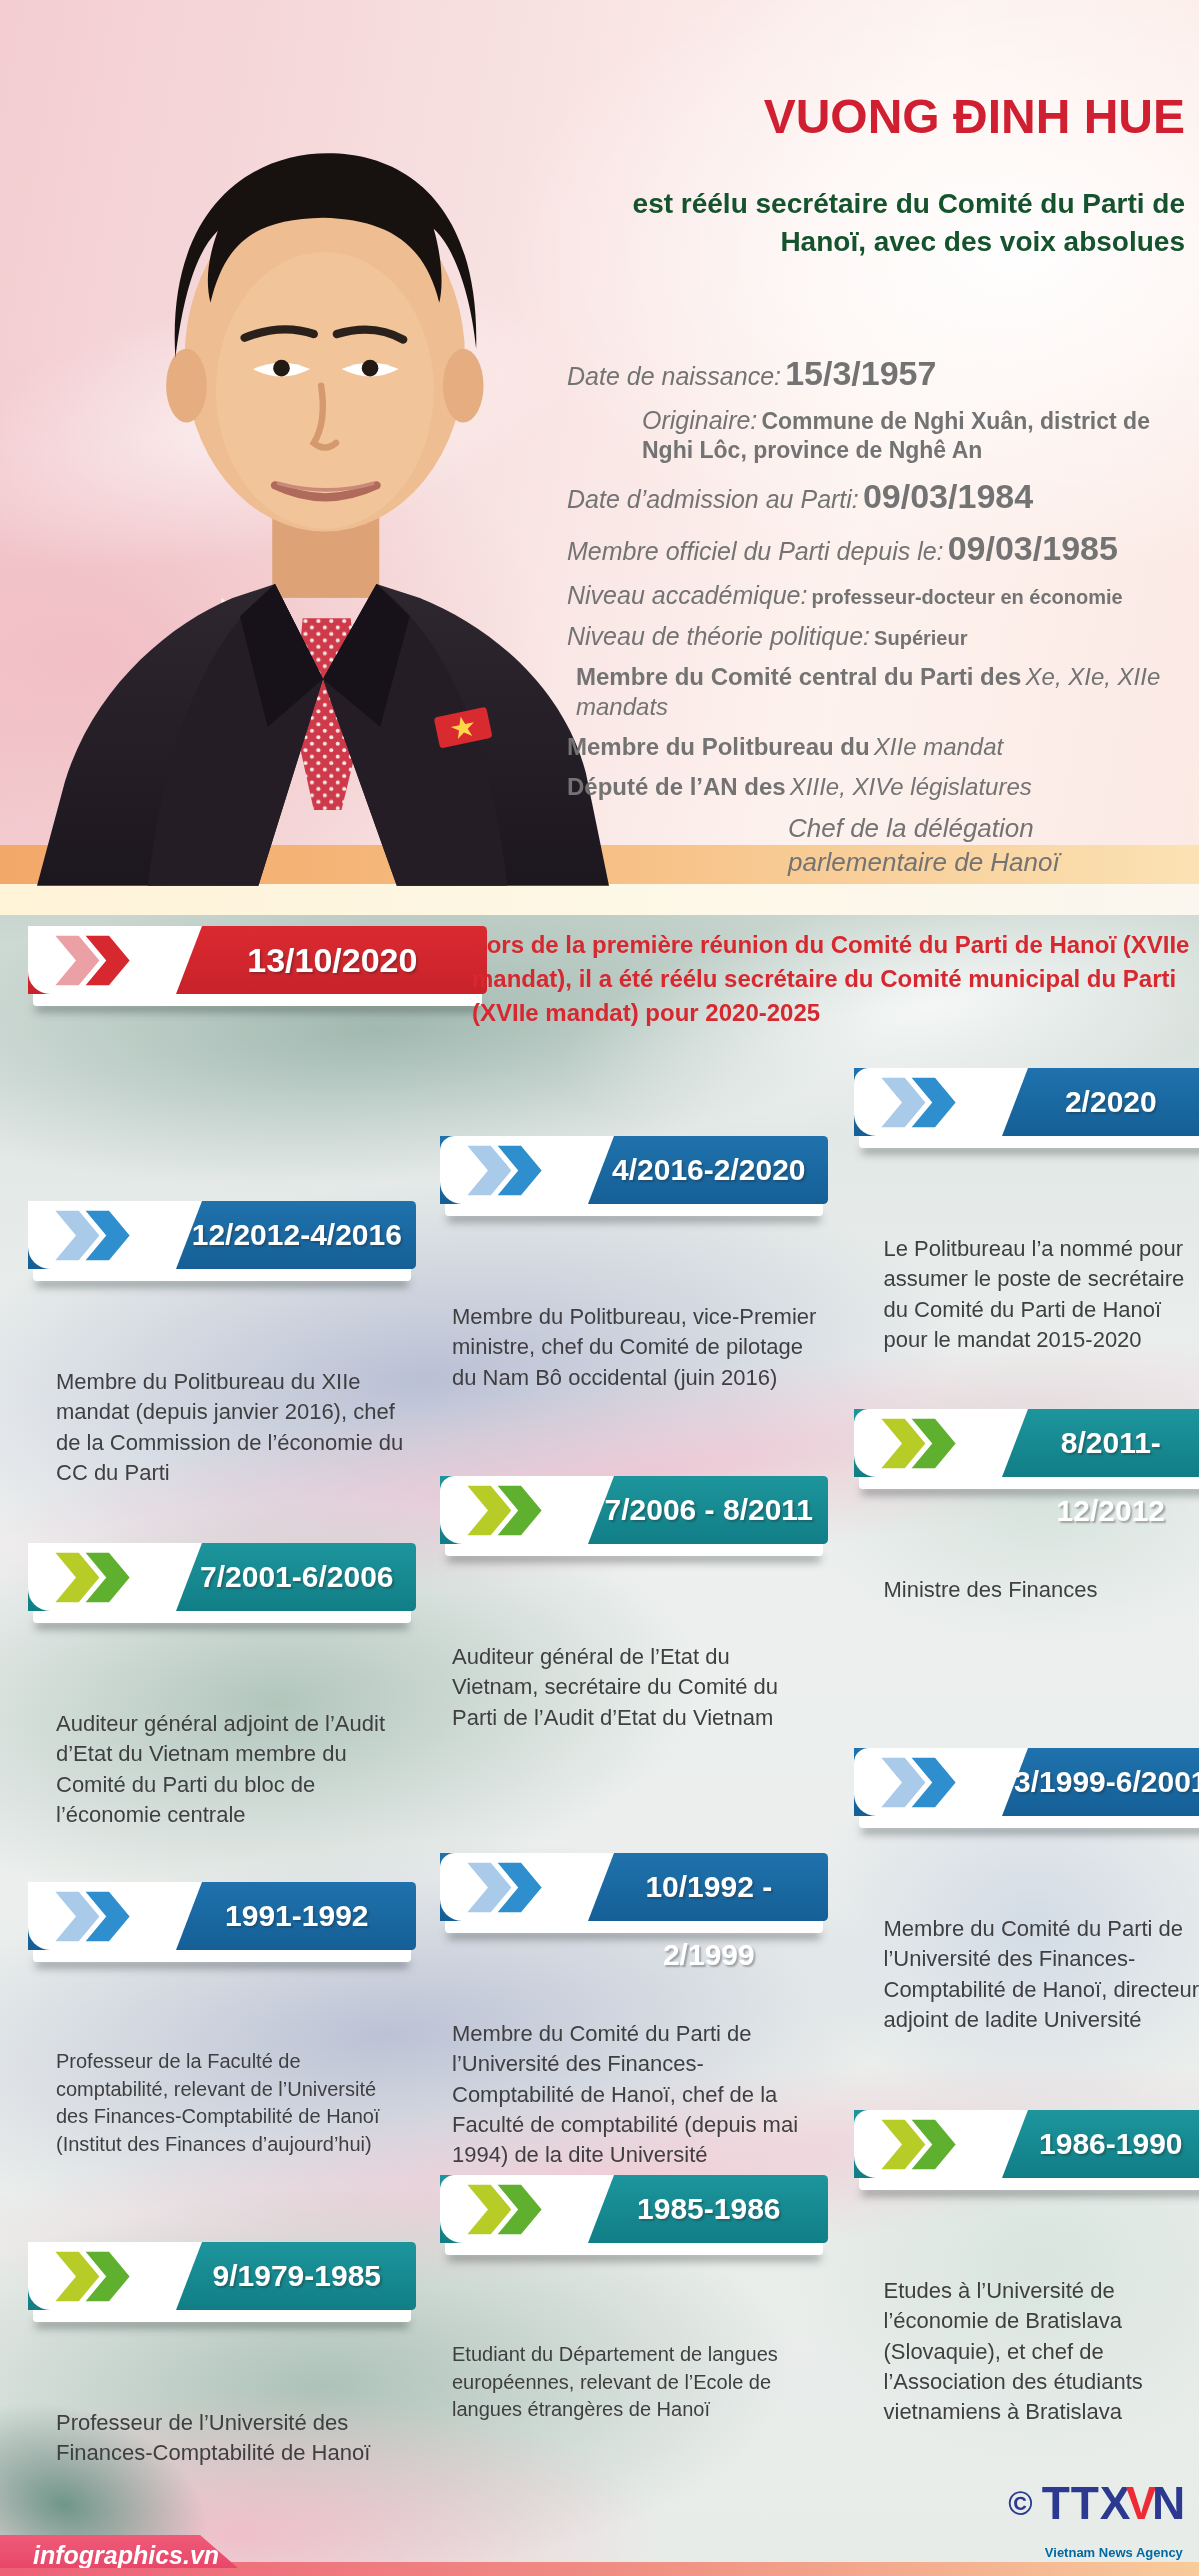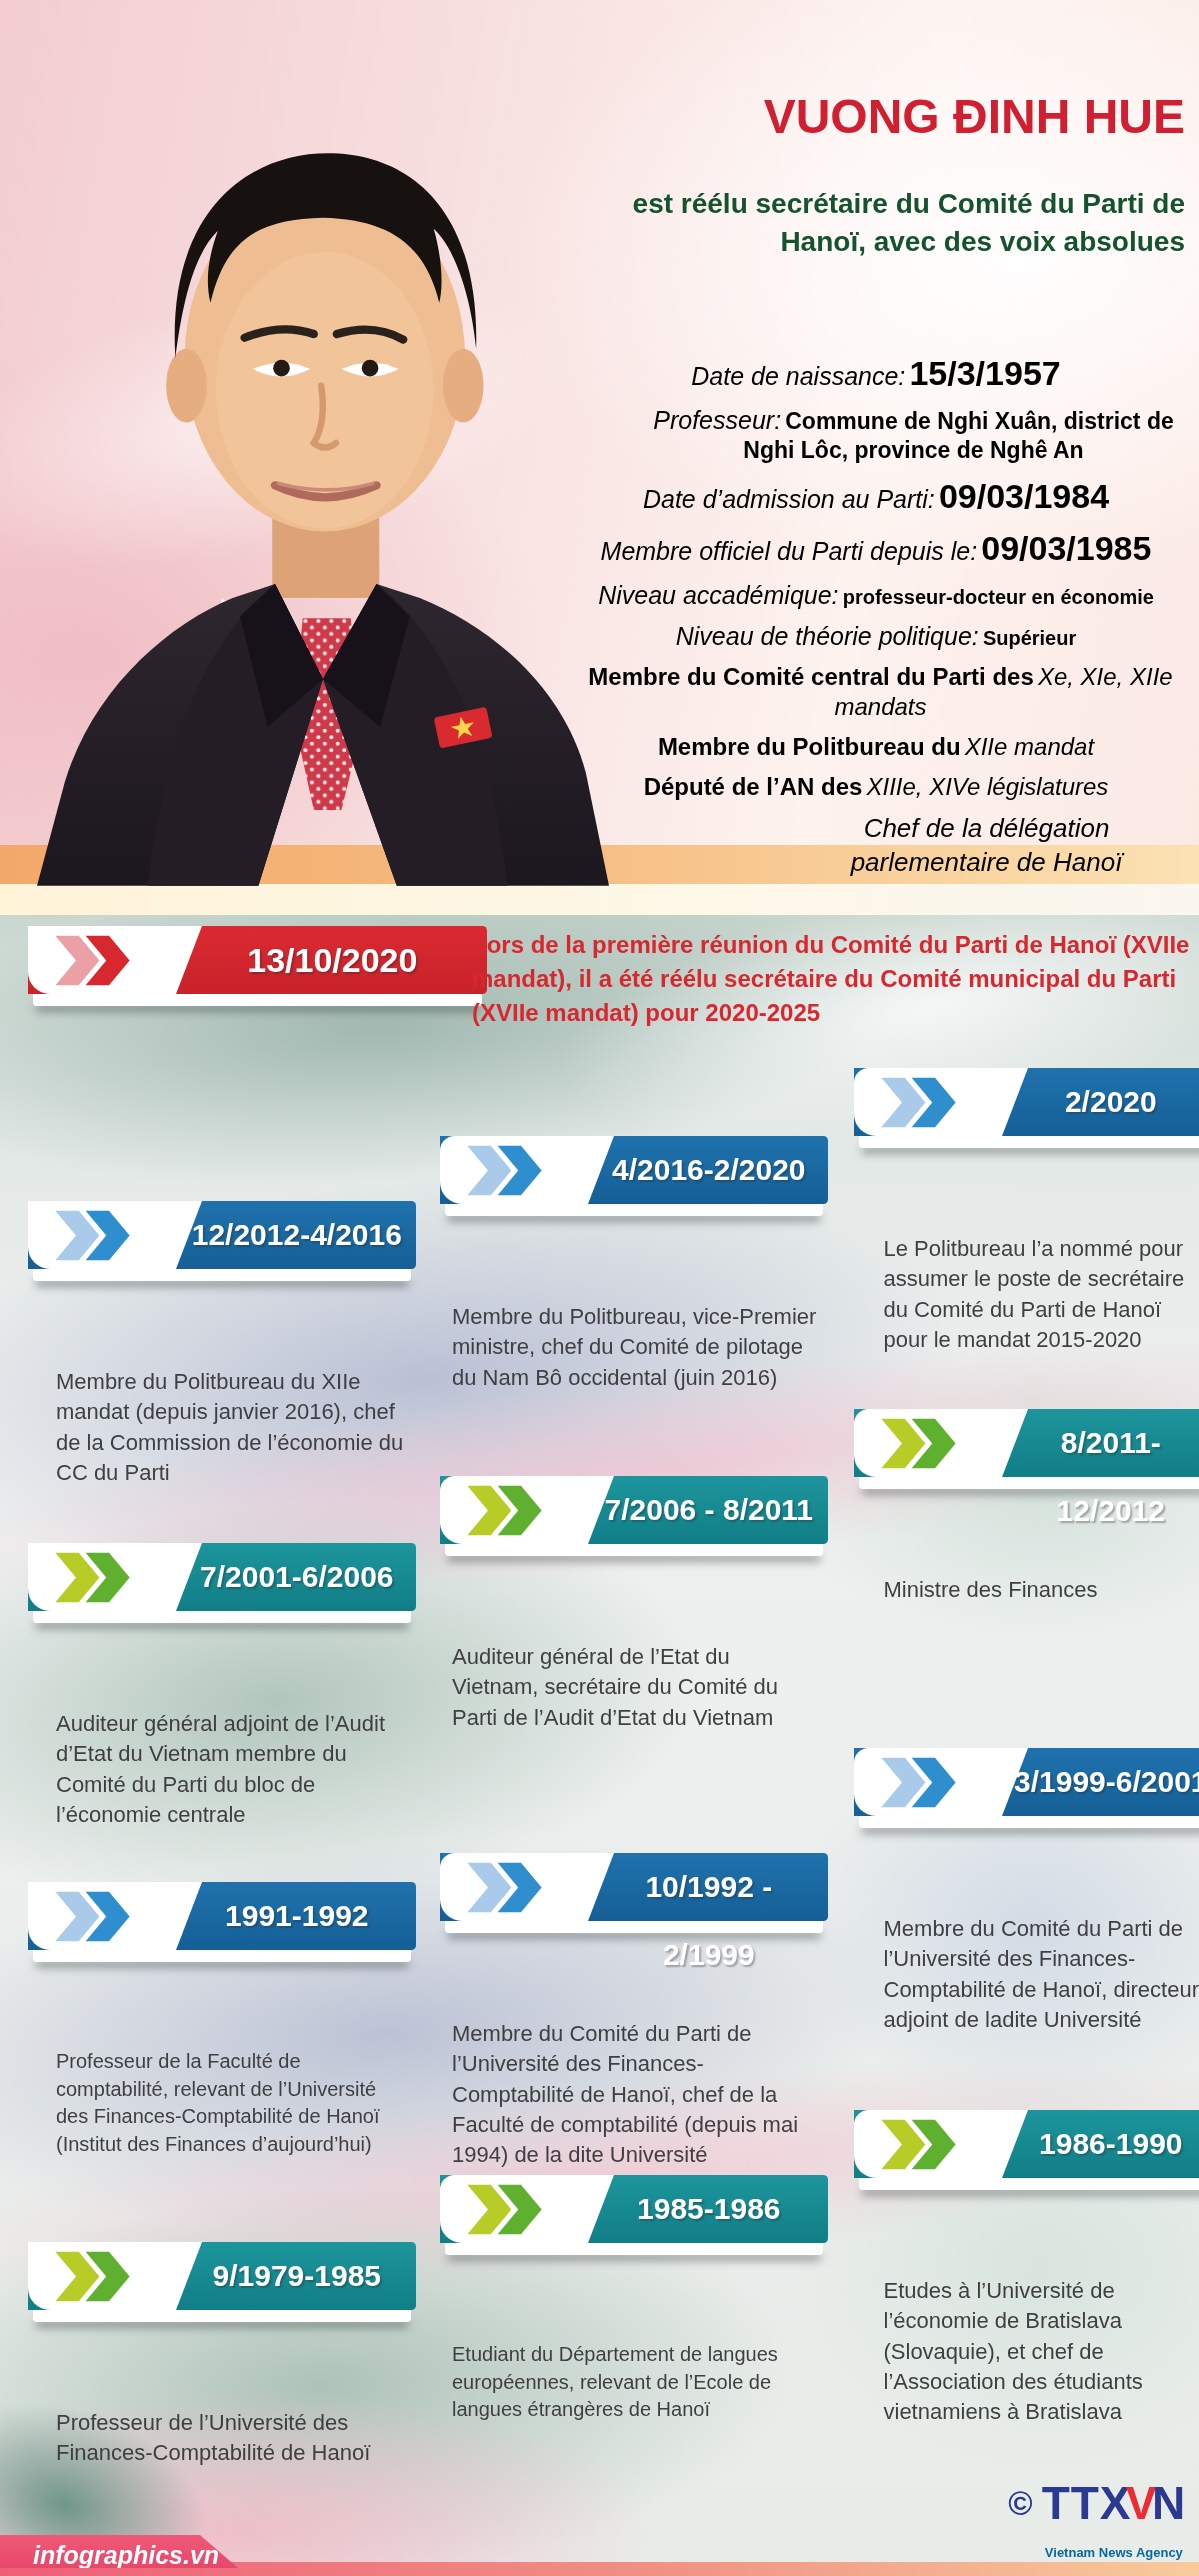--- a/index.html
+++ b/index.html
@@ -36,21 +36,21 @@
   .b11{left:-185px;top:2390px;width:849px;height:286px;background:radial-gradient(closest-side,rgba(246,180,195,.75),rgba(246,180,195,0));}
   .b12{left:-83px;top:2408px;width:295px;height:194px;background:radial-gradient(closest-side,rgba(90,140,125,.85),rgba(90,140,125,0));transform:rotate(18deg);}
 
   
   .title{right:14px;top:89px;width:830px;text-align:right;color:#cf1f30;
     font-size:48px;font-weight:900;letter-spacing:0px;}
   .subtitle{right:14px;top:185px;width:627px;text-align:right;color:#14532d;
     font-size:28px;font-weight:bold;line-height:1.35;}
 
   
-  .profile{right:14px;top:352px;width:618px;text-align:center;color:#000000;}
+  .profile{right:14px;top:352px;width:618px;text-align:left;color:#737373;}
   .p-row{margin-bottom:10px;line-height:1.25;}
   .p-label{font-style:italic;font-size:25px;}
   .p-bold-label{font-weight:bold;font-style:normal;font-size:24px;}
   .v-date .p-value{font-weight:bold;font-size:34px;}
   .v-bold .p-value{font-weight:bold;font-size:23px;}
   .v-sm .p-value{font-weight:bold;font-size:20px;}
   .v-rev .p-value{font-style:italic;font-size:24px;}
   .v-ital{font-style:italic;font-size:26px;line-height:1.3;}
   .mw560{max-width:543px;margin-left:auto;}
   .mw660{max-width:609px;margin-left:auto;}
@@ -197,21 +197,21 @@
 
   <div class="abs title">VUONG ĐINH HUE</div>
   <div class="abs subtitle">est réélu secrétaire du Comité du Parti de Hanoï, avec des voix absolues</div>
 
   <div class="abs profile">
     <div class="p-row v-date">
       <span class="p-label">Date de naissance:</span>
       <span class="p-value">15/3/1957</span>
     </div>
     <div class="p-row v-bold mw560">
-      <span class="p-label">Professeur:</span>
+      <span class="p-label">Originaire:</span>
       <span class="p-value">Commune de Nghi Xuân, district de Nghi Lôc, province de Nghê An</span>
     </div>
     <div class="p-row v-date">
       <span class="p-label">Date d’admission au Parti:</span>
       <span class="p-value">09/03/1984</span>
     </div>
     <div class="p-row v-date">
       <span class="p-label">Membre officiel du Parti depuis le:</span>
       <span class="p-value">09/03/1985</span>
     </div>

